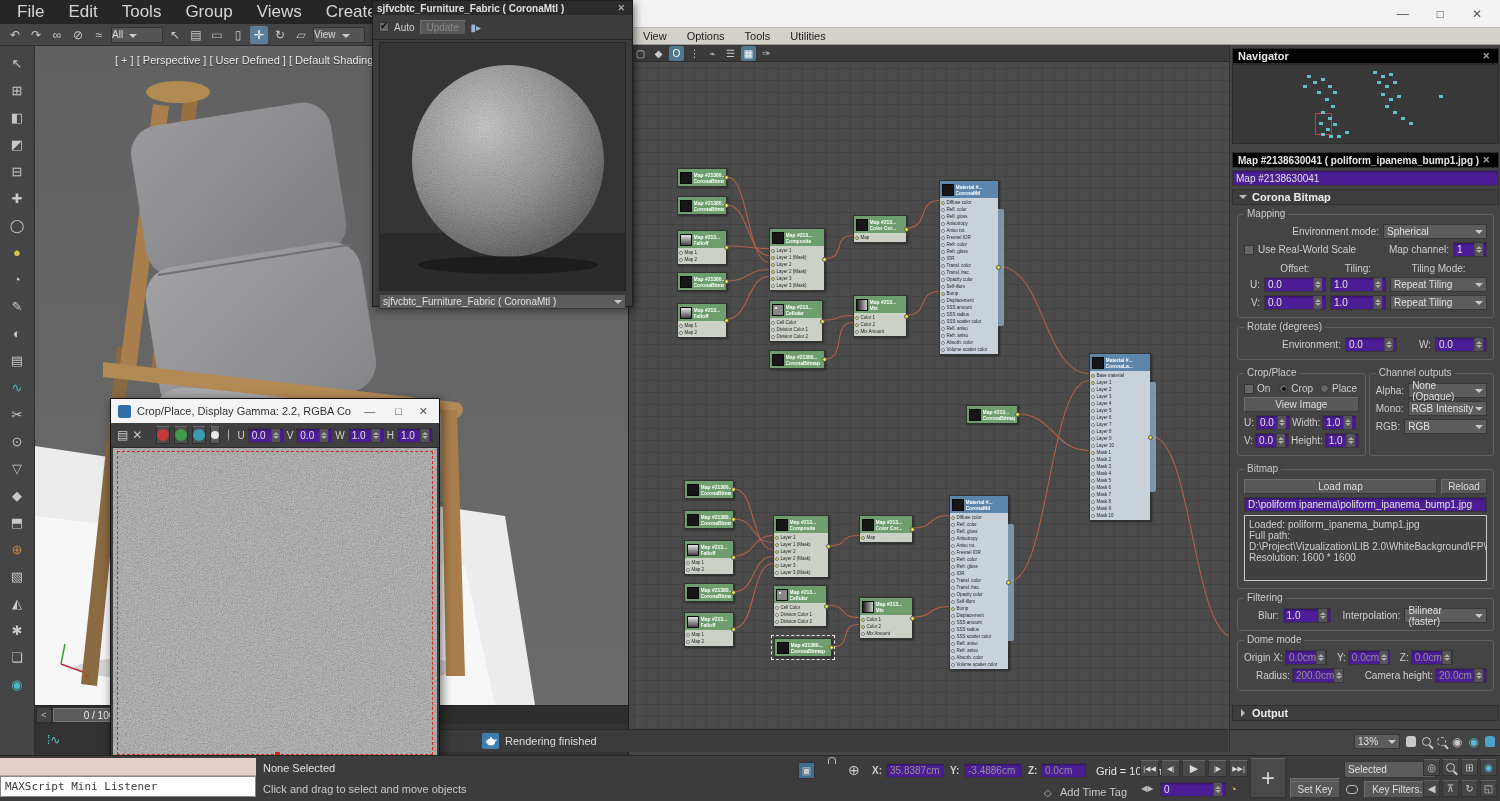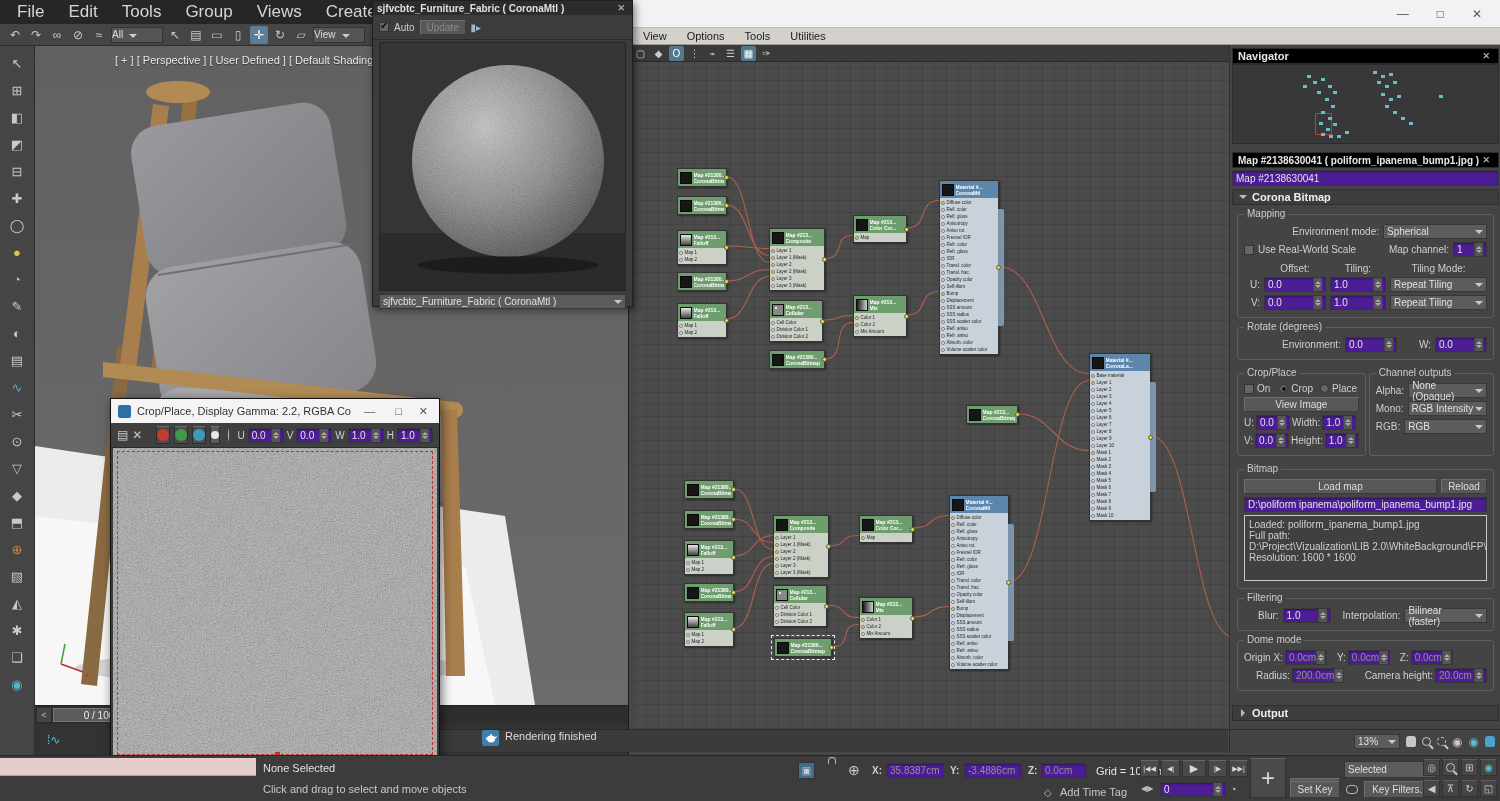--- a/index.html
+++ b/index.html
@@ -49,21 +49,21 @@
   #coronadd{margin:3px 6px}
   
   #slate{left:628px;top:0;width:872px;height:755px;background:#474747;border-left:1px solid #1d1d1d;z-index:20}
   #slatetitle{height:28px;background:#f2f2f2;display:flex;align-items:center;justify-content:flex-end;gap:28px;padding-right:18px;color:#555;font-size:12px;border-bottom:1px solid #bbb}
   #slatemenu{height:17px;background:#d4d1cb;display:flex;align-items:center;gap:4px;padding-left:6px;border-bottom:1px solid #9c9a94}
   #slatemenu .mi{font-size:11px;color:#222;padding:1px 8px}
   #slatetb{height:17px;background:#3a3a3a;display:flex;align-items:center;gap:3px;padding-left:4px;border-bottom:1px solid #2a2a2a}
   #slatetb .tbi{width:15px;height:15px;font-size:10px}
   #slatetb .tbi.hl{background:#50798f;color:#fff}
   #canvas{position:absolute;left:5px;top:62px;width:595px;height:667px;background:#4b4b4b;background-image:repeating-linear-gradient(0deg,rgba(0,0,0,.10) 0 1px,transparent 1px 12px),repeating-linear-gradient(90deg,rgba(0,0,0,.10) 0 1px,transparent 1px 12px);overflow:hidden}
-  #renderbar{left:440px;top:729px;width:788px;height:23px;background:#3b3b3b;border-top:1px solid #2a2a2a;z-index:21;display:flex;gap:6px;padding-left:42px}
+  #renderbar{left:440px;top:729px;width:788px;height:23px;background:#3b3b3b;border-top:1px solid #2a2a2a;z-index:21;display:flex;align-items:center;gap:6px;padding-left:42px}
   
   .node{position:absolute;box-shadow:1px 1px 2px rgba(0,0,0,.45);border:0.5px solid #333}
   .node .hd{height:17px;display:flex;align-items:center;gap:1.5px;padding:1px 2px}
   .node.g .hd{background:#6f9e6e}
   .node.b .hd{background:#5d86ad}
   .node .thumb{width:12px;height:12px;background:#161616;border:0.5px solid #0a0a0a;flex:none}
   .thumb.grad{background:linear-gradient(180deg,#e8e8e8,#444)}
   .thumb.spot{background:radial-gradient(circle at 30% 30%,#eee 1px,#888 1.5px),#aaa}
   .thumb.mixg{background:linear-gradient(90deg,#1a1a1a,#cfcfcf)}
   .node .tt{overflow:hidden}
@@ -1427,20 +1427,23 @@
       <rect width="326" height="312" fill="#969696"></rect>
       <rect width="326" height="312" filter="url(#noiseB)" opacity="0.55"></rect>
     </svg>
     <div id="cropdash"></div>
     <div style="position:absolute;left:50%;bottom:1px;width:5px;height:5px;background:#cf2d20"></div>
   </div>
 </div>
 
 <div id="bottombar" class="abs">
   <div id="pinkbox" class="abs"></div>
+  <div id="listener" class="abs">
+      <span>MAXScript Mini Listener</span>
+    </div>
   <div class="abs" style="left:263px;top:6px;font-size:11px;color:#e0e0e0">None Selected</div>
   <div class="abs" style="left:263px;top:27px;font-size:11px;color:#c8c8c8">Click and drag to select and move objects</div>
 
   <div class="abs miniico" style="left:798px;top:6px;background:#3f6f8f">▣</div>
   <div class="abs" style="left:826px;top:6px"><span class="lock"></span></div>
   <div class="abs" style="left:848px;top:6px;color:#c9c9c9;font-size:14px">⊕</div>
 
   <span class="abs lab" style="left:872px;top:9px;font-weight:bold">X:</span>
   <div class="abs fld dis" style="left:886px;top:7px;width:58px">
       <span>35.8387cm</span>

